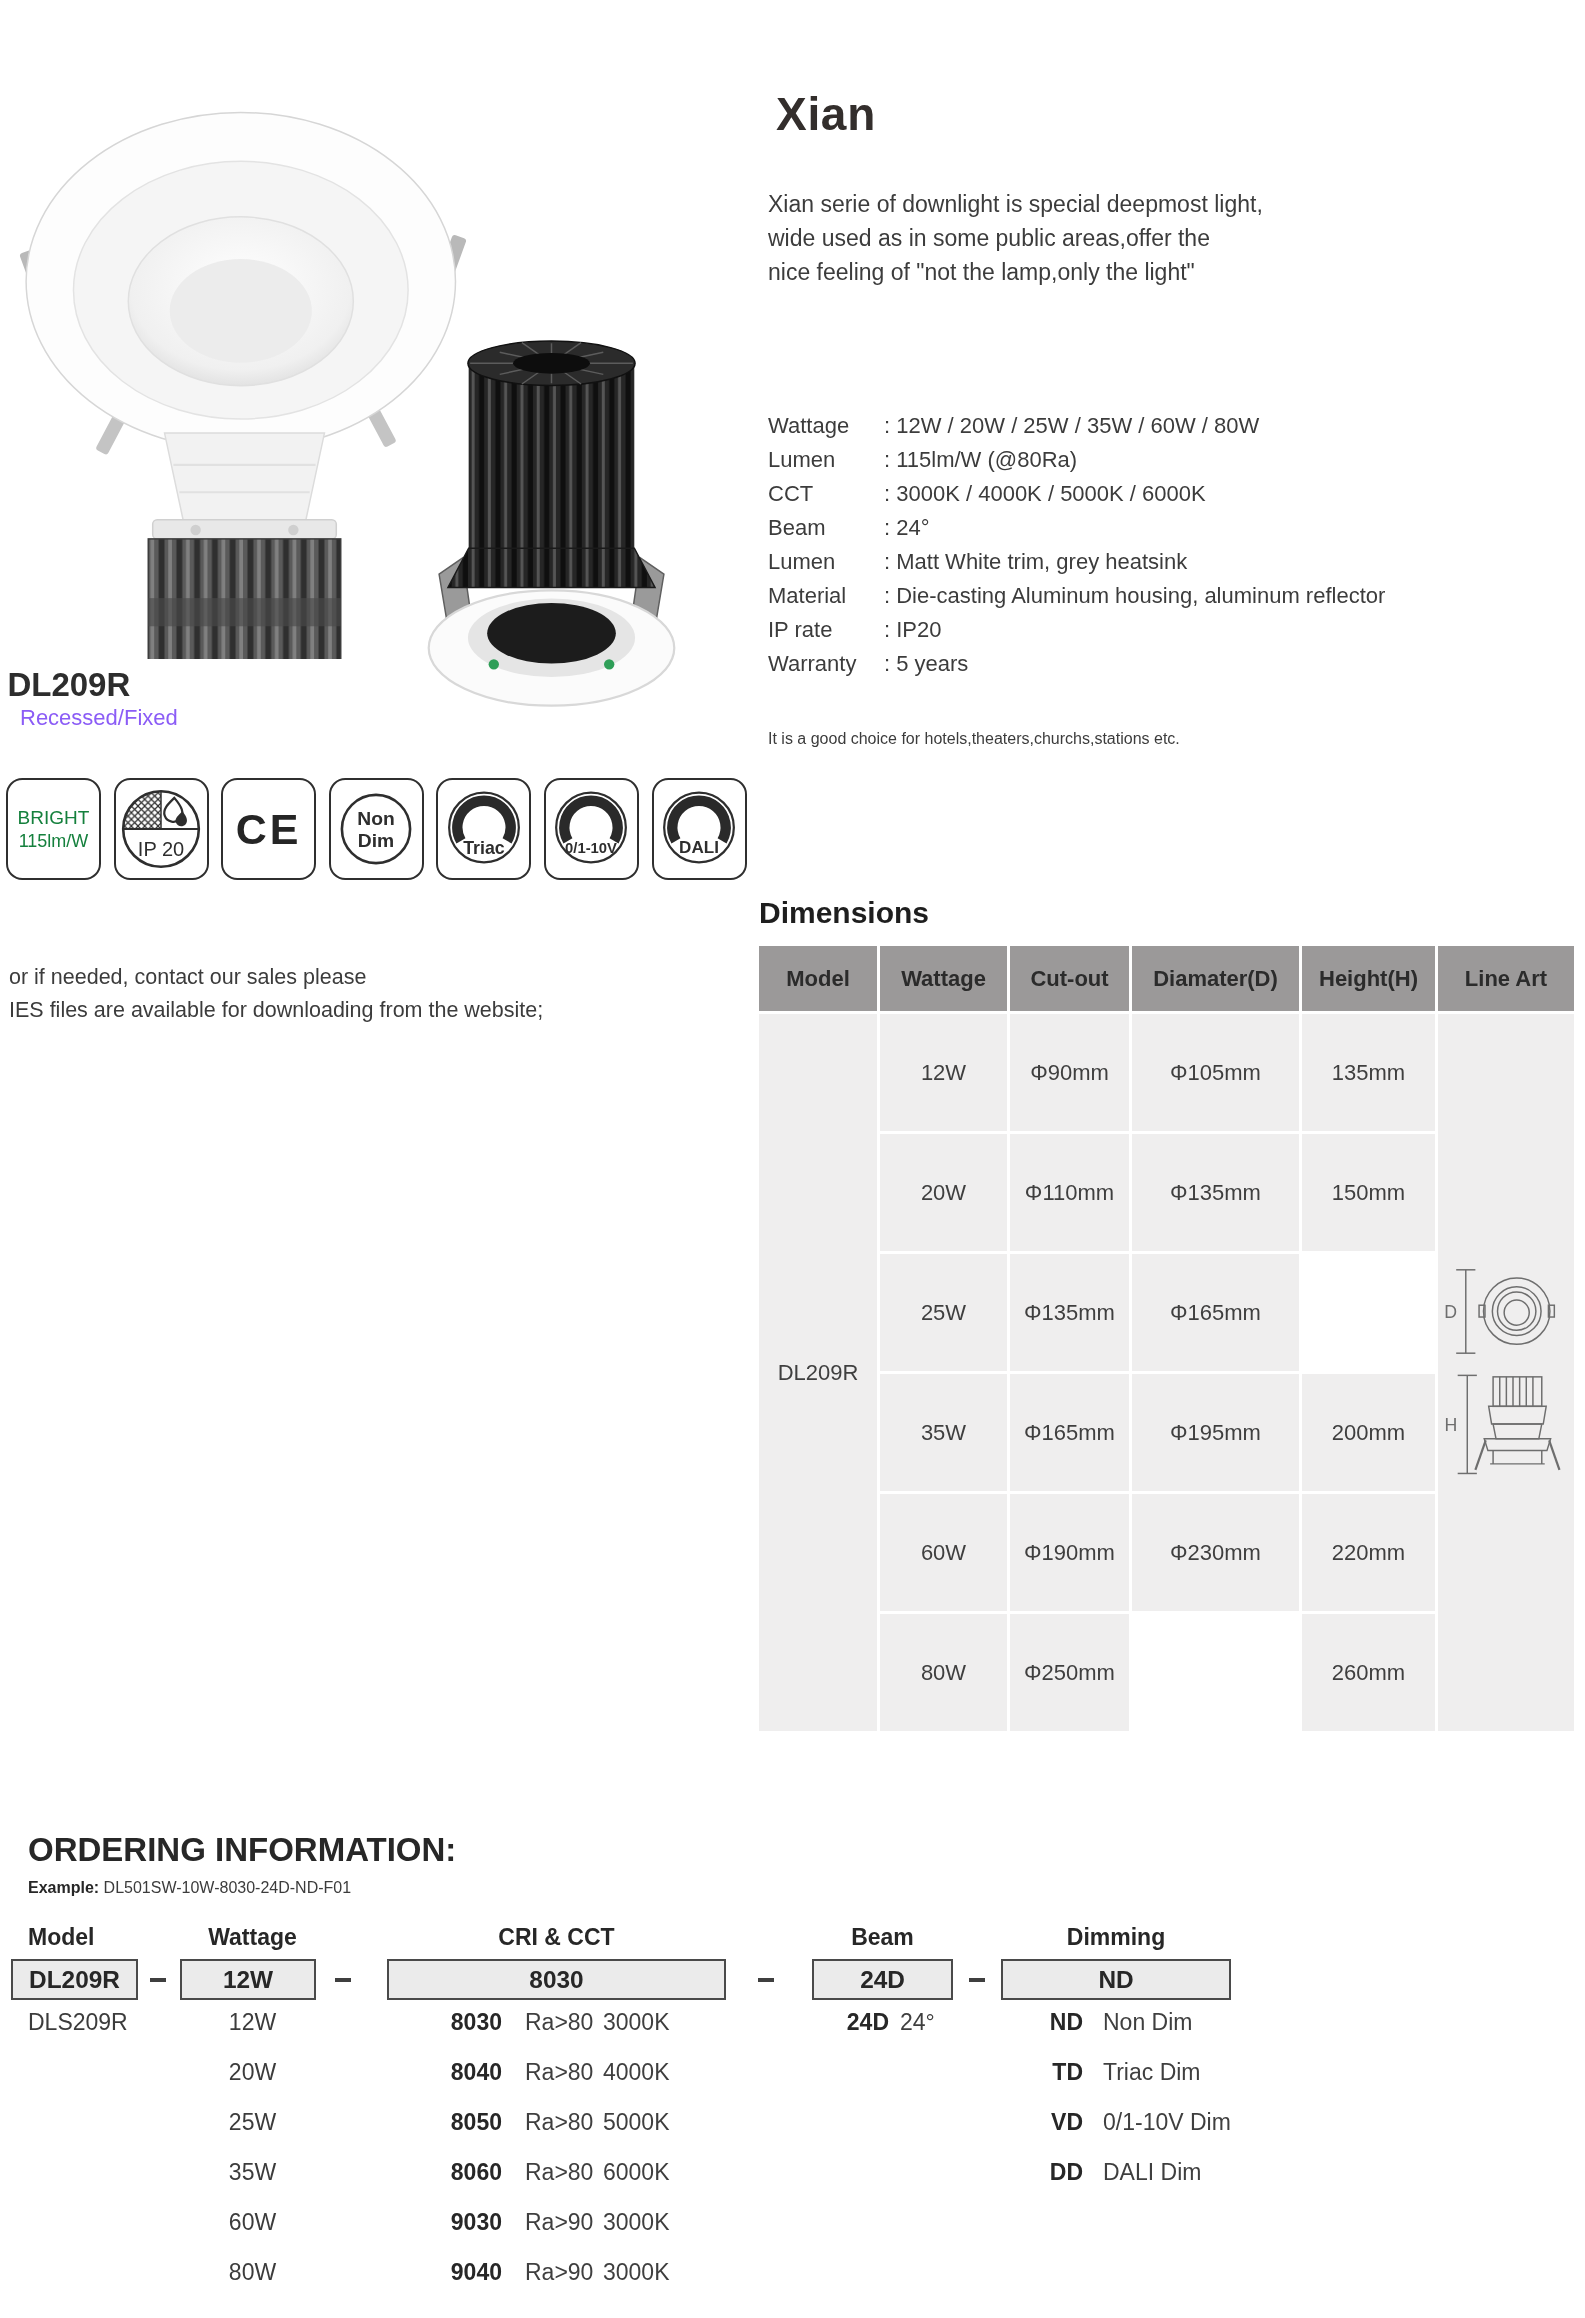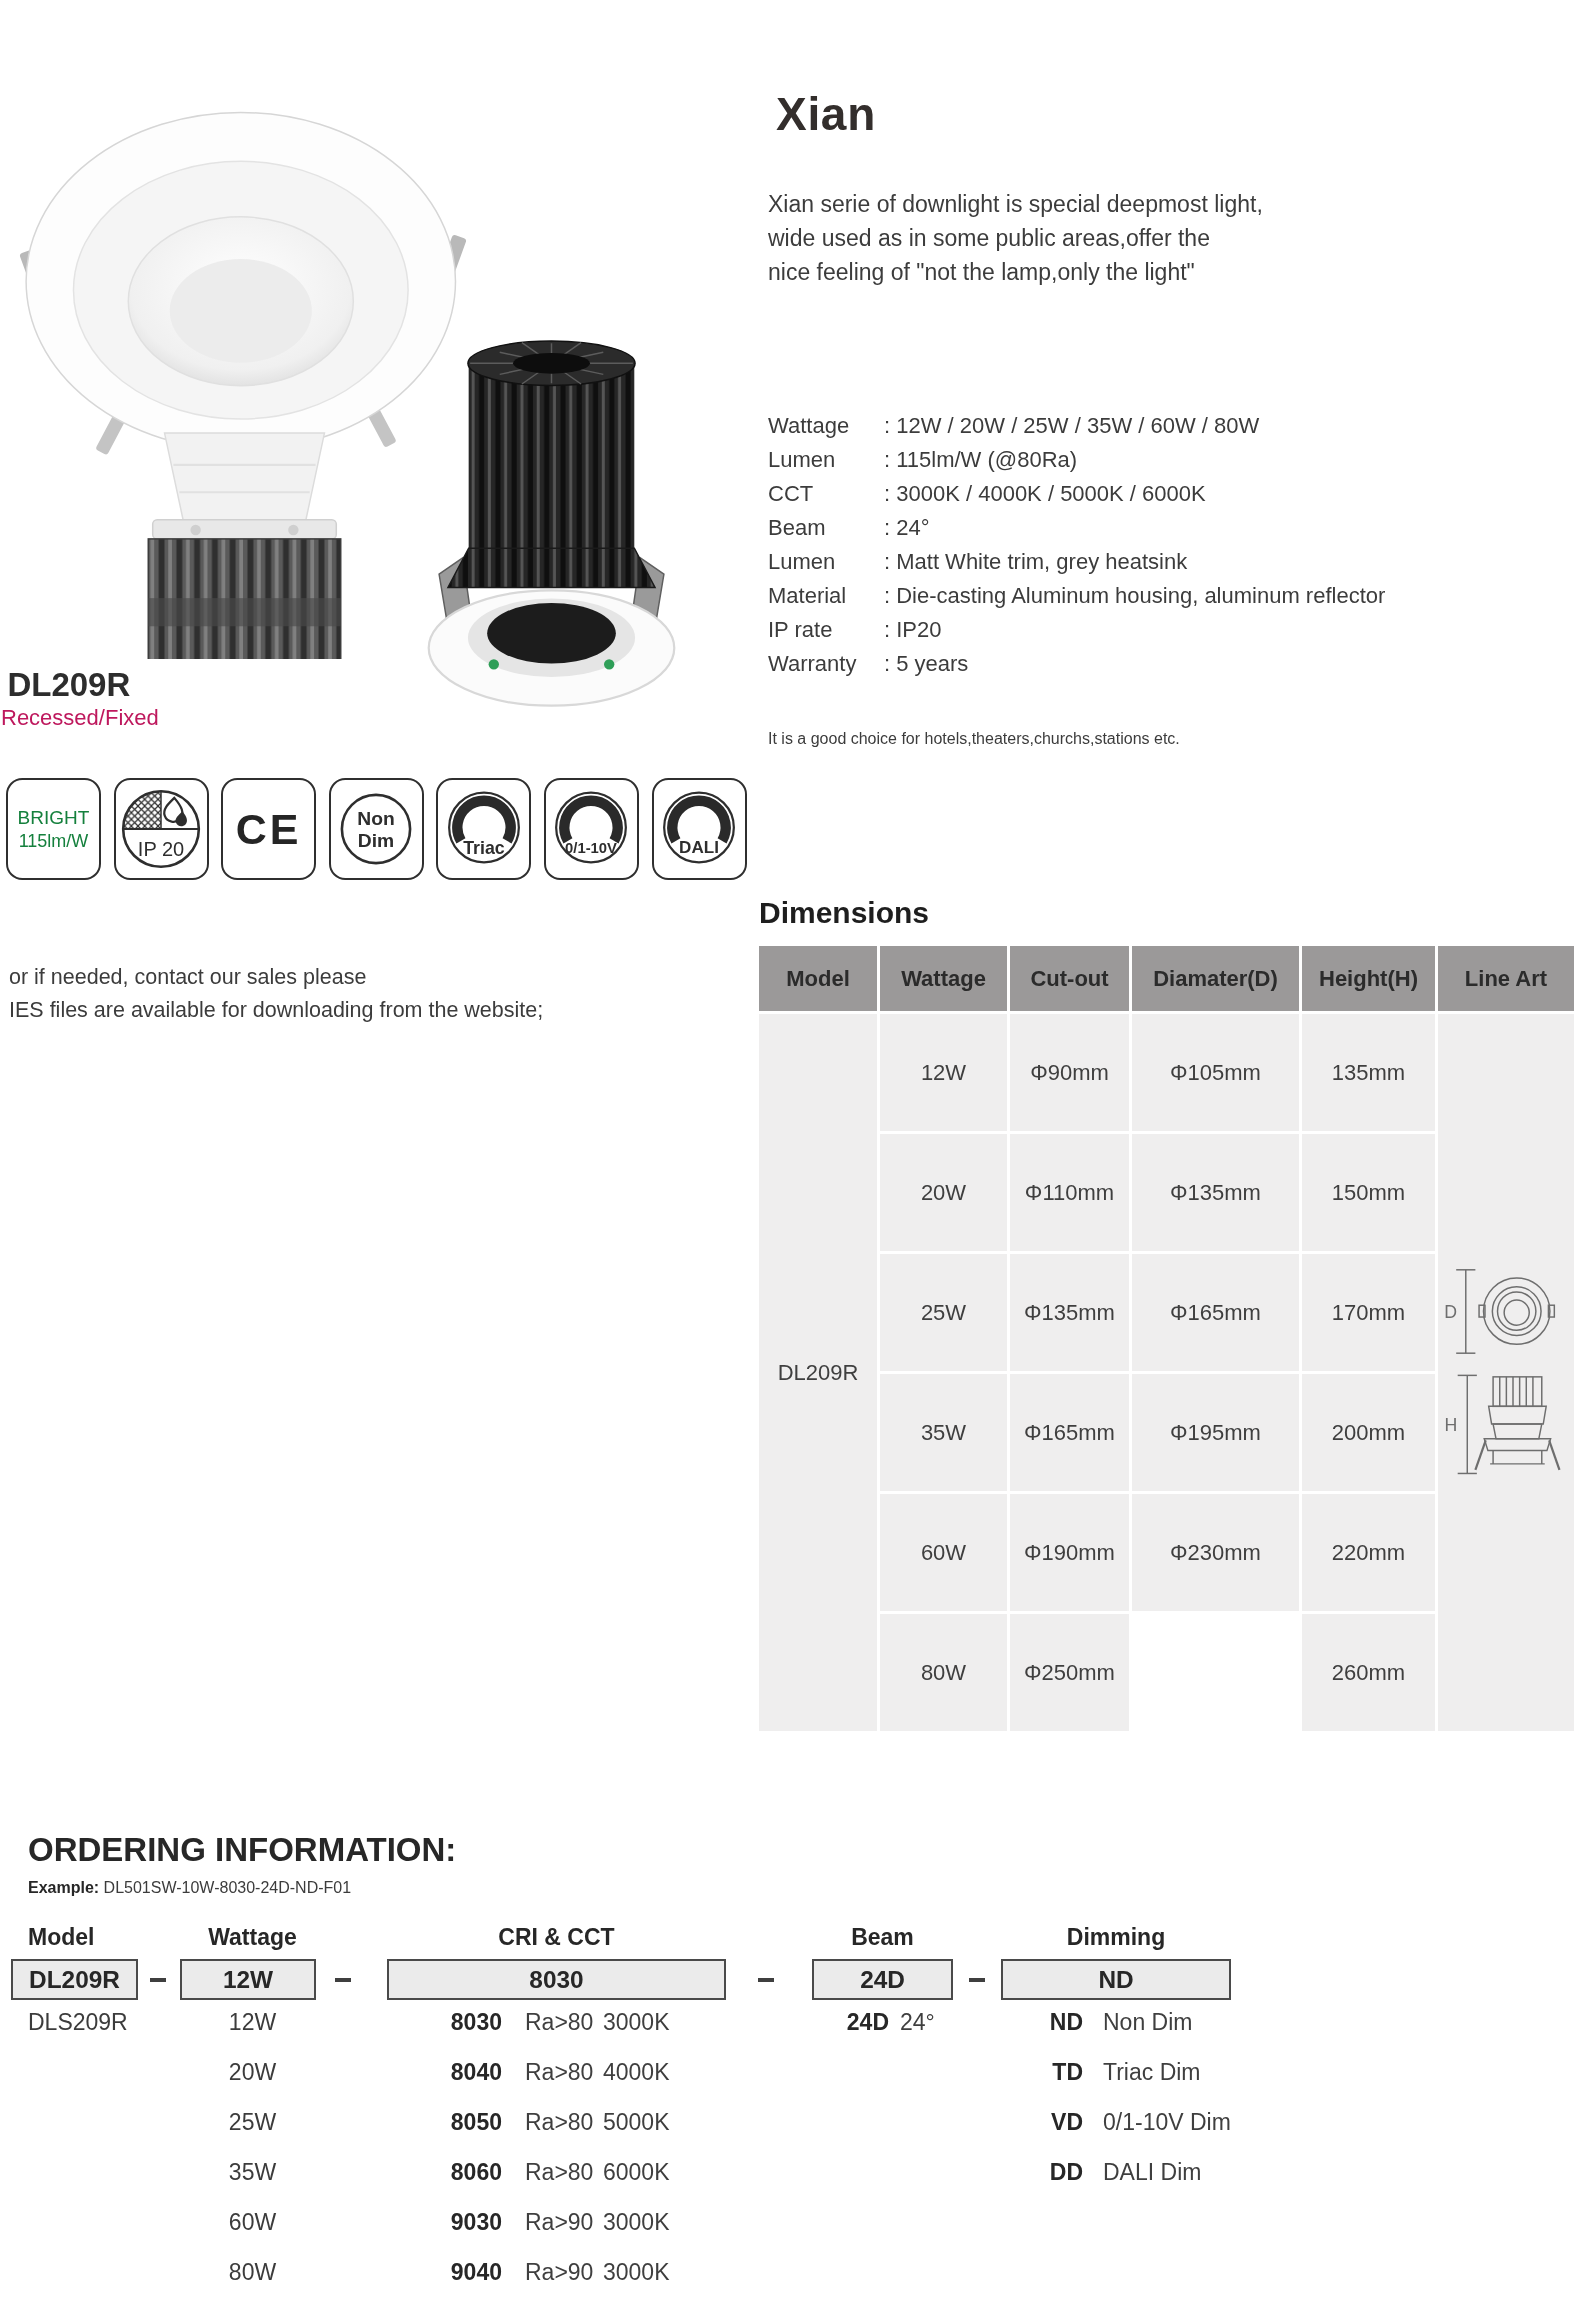--- a/index.html
+++ b/index.html
@@ -9,21 +9,21 @@
   svg{font-family:inherit;display:block;}
 
   
   .series-title{left:776px;top:87px;font-size:46px;font-weight:bold;color:#332e2c;letter-spacing:0.7px;}
   .series-desc{left:768px;top:187px;font-size:23px;line-height:34px;color:#3c3c3c;}
   .spec-list{left:768px;top:409px;}
   .spec-row{display:flex;height:34px;align-items:center;font-size:22px;color:#3c3c3c;}
   .spec-label{width:116px;}
   .good-note{left:768px;top:730px;font-size:16px;color:#3c3c3c;}
   .model-code{left:7.4px;top:666px;font-size:33px;font-weight:bold;color:#2d2d2d;}
-  .mount-type{left:1px;top:705px;font-size:22px;color:#be185d;text-align:right;}
+  .mount-type{left:20px;top:705px;font-size:22px;color:#8b5cf6;text-align:right;}
 
   
   .badge-row{left:6px;top:778px;display:flex;gap:12.6px;}
   .badge{width:95px;height:102px;border:2.2px solid #2f2f2f;border-radius:16.3px;
          box-sizing:border-box;display:flex;flex-direction:column;align-items:center;justify-content:center;}
   .badge-txt{font-weight:normal;color:#15803d;text-align:right;}
   .b1{font-size:19px;line-height:24px;}
   .b2{font-size:18px;line-height:22px;}
   .ce-txt{font-size:43px;font-weight:bold;color:#252525;letter-spacing:3px;}
 
@@ -274,21 +274,20 @@
     <div class="dim-td" style="grid-column:5;grid-row:2">135mm</div>
 
     <div class="dim-td" style="grid-column:2;grid-row:3">20W</div>
     <div class="dim-td" style="grid-column:3;grid-row:3">Φ110mm</div>
     <div class="dim-td" style="grid-column:4;grid-row:3">Φ135mm</div>
     <div class="dim-td" style="grid-column:5;grid-row:3">150mm</div>
 
     <div class="dim-td" style="grid-column:2;grid-row:4">25W</div>
     <div class="dim-td" style="grid-column:3;grid-row:4">Φ135mm</div>
     <div class="dim-td" style="grid-column:4;grid-row:4">Φ165mm</div>
-    <div class="dim-td" style="grid-column:5;grid-row:4">170mm</div>
 
     <div class="dim-td" style="grid-column:2;grid-row:5">35W</div>
     <div class="dim-td" style="grid-column:3;grid-row:5">Φ165mm</div>
     <div class="dim-td" style="grid-column:4;grid-row:5">Φ195mm</div>
     <div class="dim-td" style="grid-column:5;grid-row:5">200mm</div>
 
     <div class="dim-td" style="grid-column:2;grid-row:6">60W</div>
     <div class="dim-td" style="grid-column:3;grid-row:6">Φ190mm</div>
     <div class="dim-td" style="grid-column:4;grid-row:6">Φ230mm</div>
     <div class="dim-td" style="grid-column:5;grid-row:6">220mm</div>

